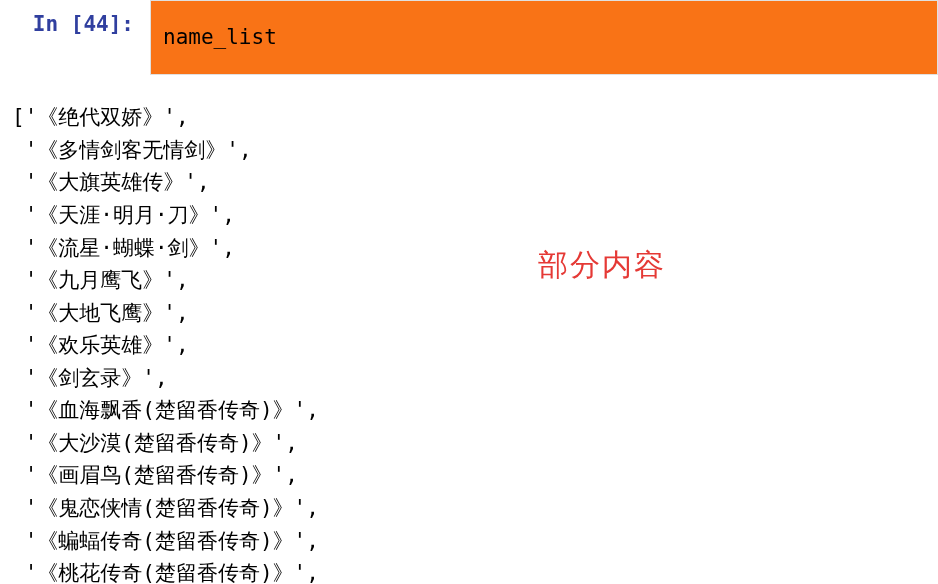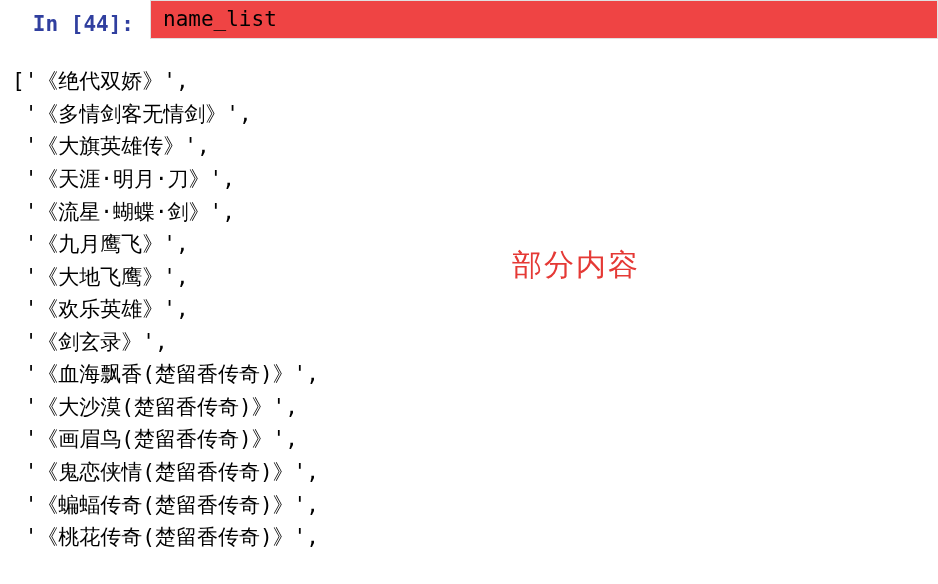--- a/index.html
+++ b/index.html
@@ -32,23 +32,23 @@
       font-weight: 600;
     }
     .in-number {
       font-weight: bold;
     }
     .out-prompt {
       color: #d84315;
     }
     .input-area {
       flex: 1;
-      background: #ef4444;
+      background: #f97316;
       border: 1px solid #e0e0e0;
-      padding: 4px 12px;
+      padding: 22px 12px;
       line-height: 1.4;
       color: #000000;
     }
     .output-area {
       flex: 1;
       padding: 8px 12px 0 12px;
       line-height: 1.55;
       color: #000000;
       font-family: "DejaVu Sans Mono", Menlo, Monaco, Consolas, monospace;
       white-space: pre;
@@ -73,15 +73,15 @@
   </div>
   <div class="input-area">
     <span>name_list</span>
   </div>
 </div>
 
 <div class="cell" style="margin-top:18px;">
   <div class="output-area" id="output-area"><div class="output-line">['《绝代双娇》',</div><div class="output-line"> '《多情剑客无情剑》',</div><div class="output-line"> '《大旗英雄传》',</div><div class="output-line"> '《天涯·明月·刀》',</div><div class="output-line"> '《流星·蝴蝶·剑》',</div><div class="output-line"> '《九月鹰飞》',</div><div class="output-line"> '《大地飞鹰》',</div><div class="output-line"> '《欢乐英雄》',</div><div class="output-line"> '《剑玄录》',</div><div class="output-line"> '《血海飘香(楚留香传奇)》',</div><div class="output-line"> '《大沙漠(楚留香传奇)》',</div><div class="output-line"> '《画眉鸟(楚留香传奇)》',</div><div class="output-line"> '《鬼恋侠情(楚留香传奇)》',</div><div class="output-line"> '《蝙蝠传奇(楚留香传奇)》',</div><div class="output-line"> '《桃花传奇(楚留香传奇)》',</div></div>
 </div>
 
-<div class="annotation" id="annotation" style="left: 512px; top: 245px;">
+<div class="annotation" id="annotation" style="left: 538px; top: 245px;">
   <span>部分内容</span>
 </div>
 
 </body></html>

